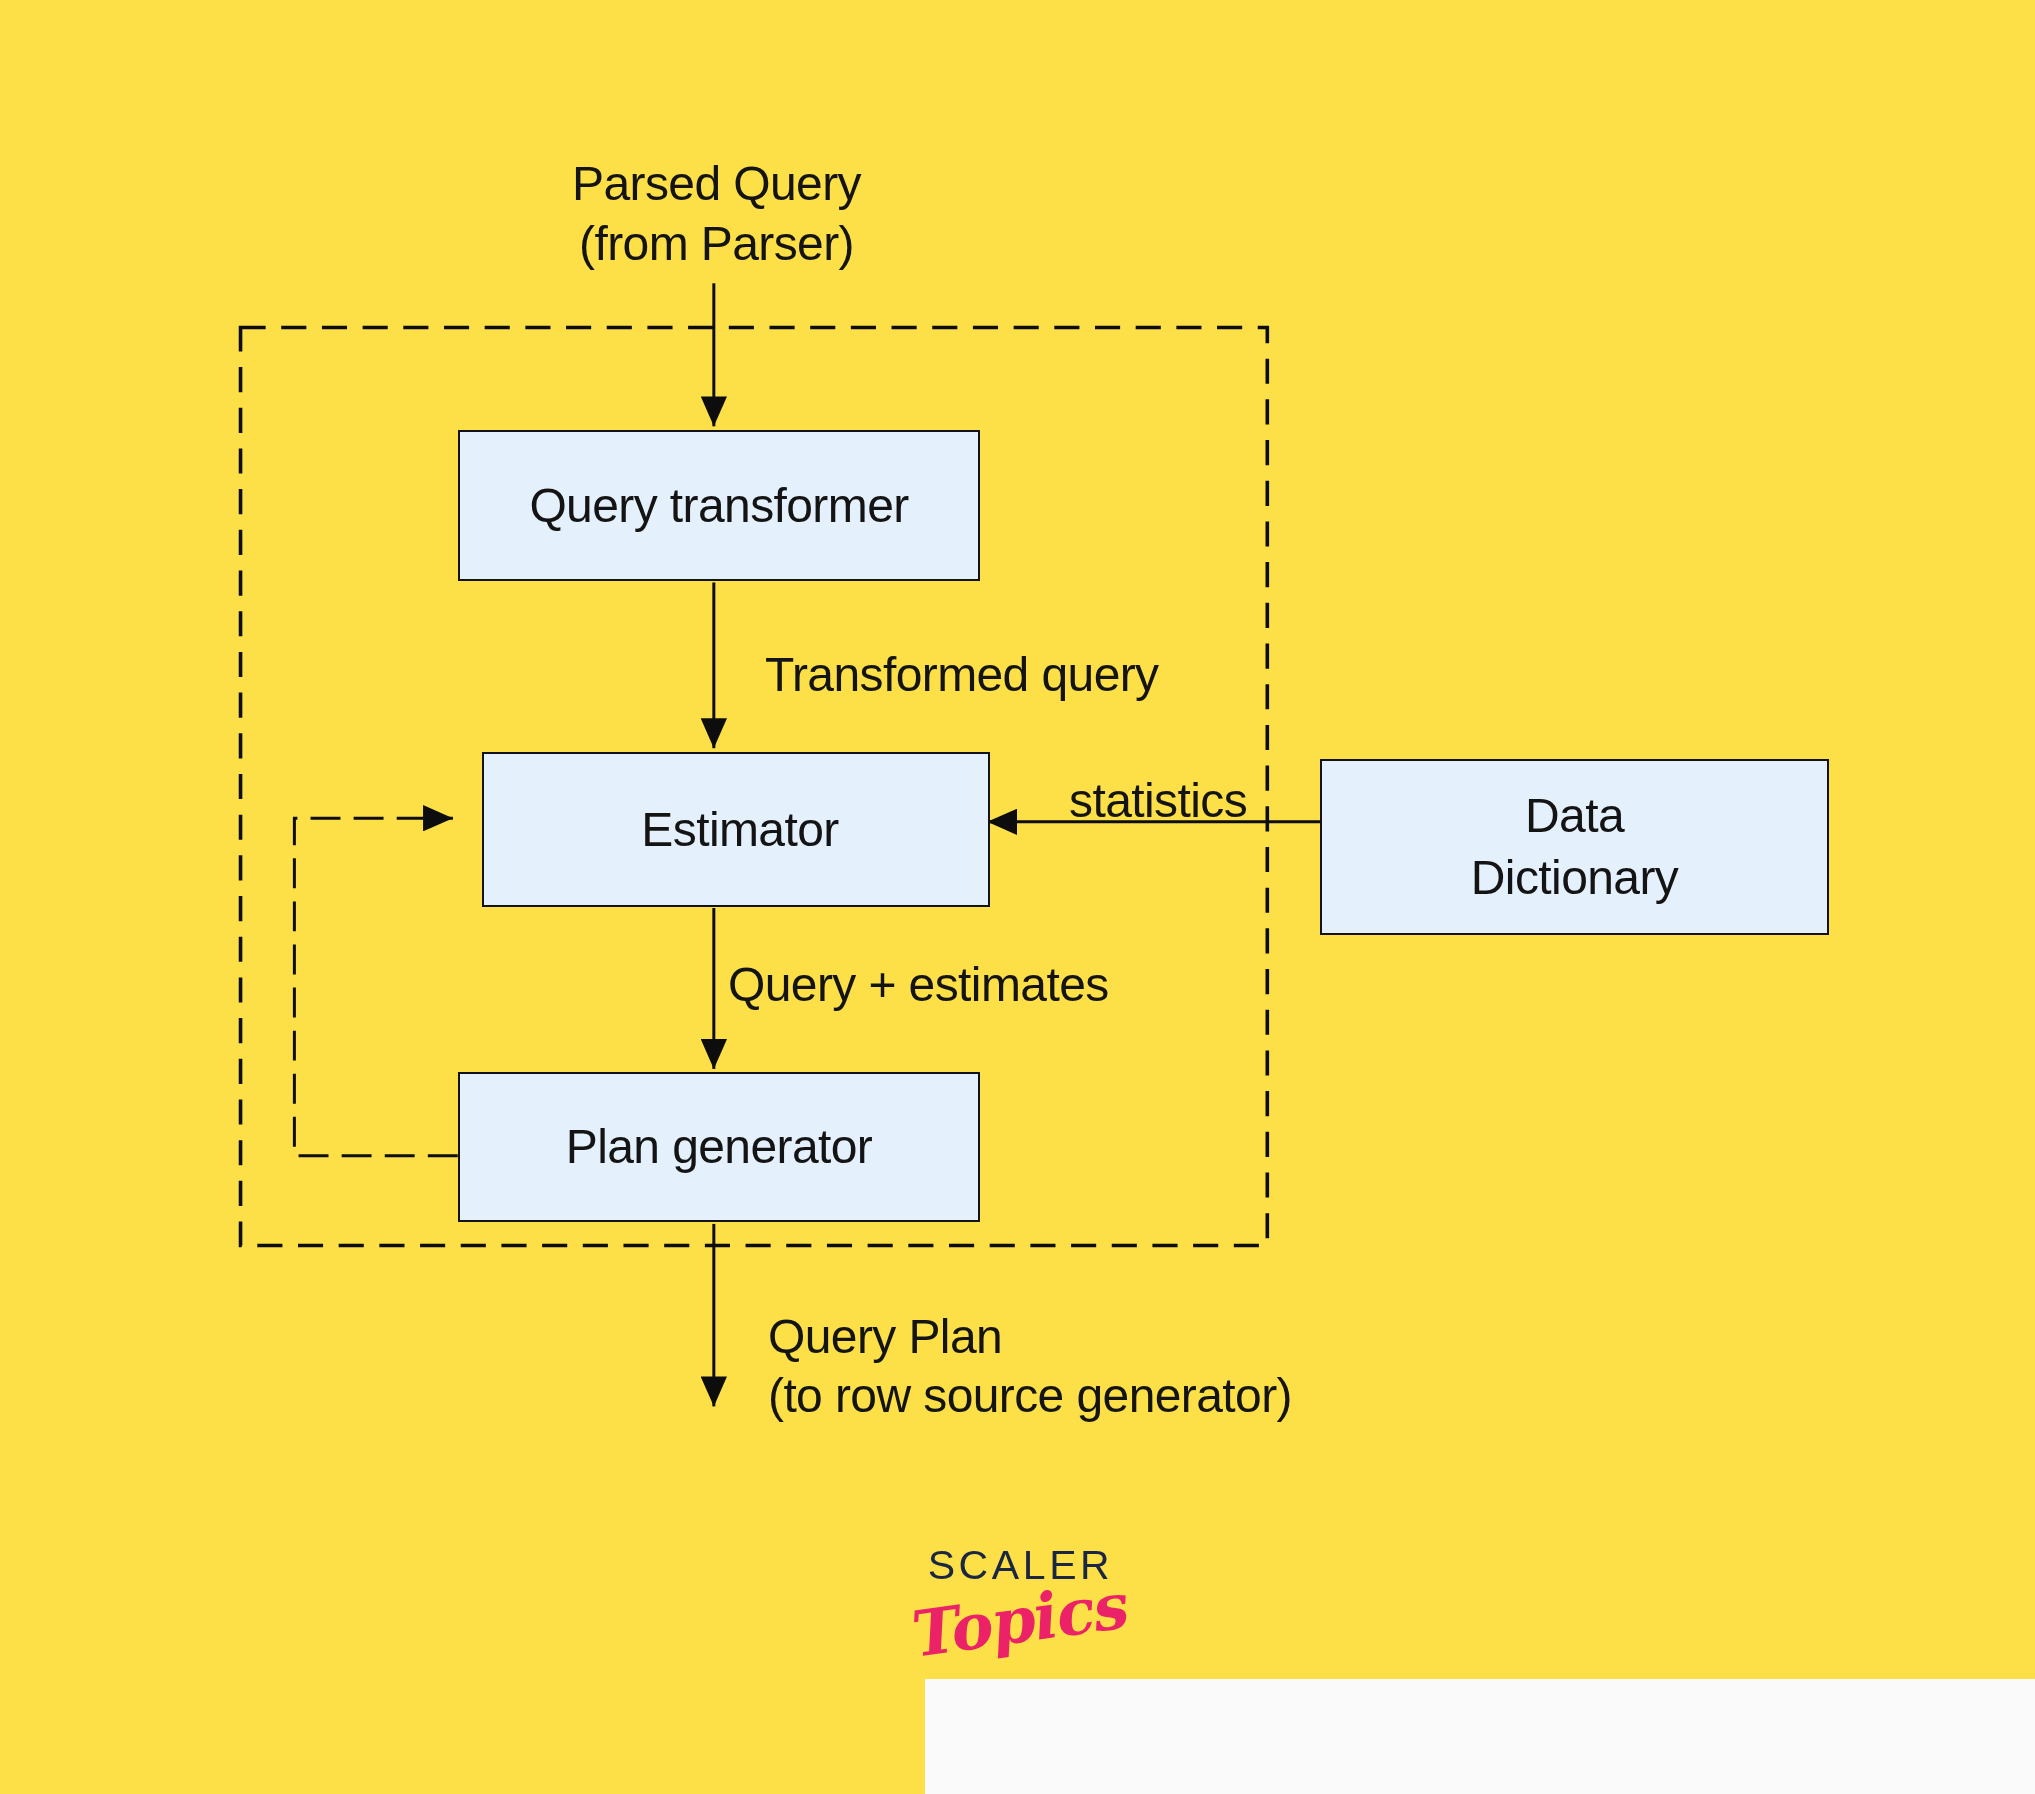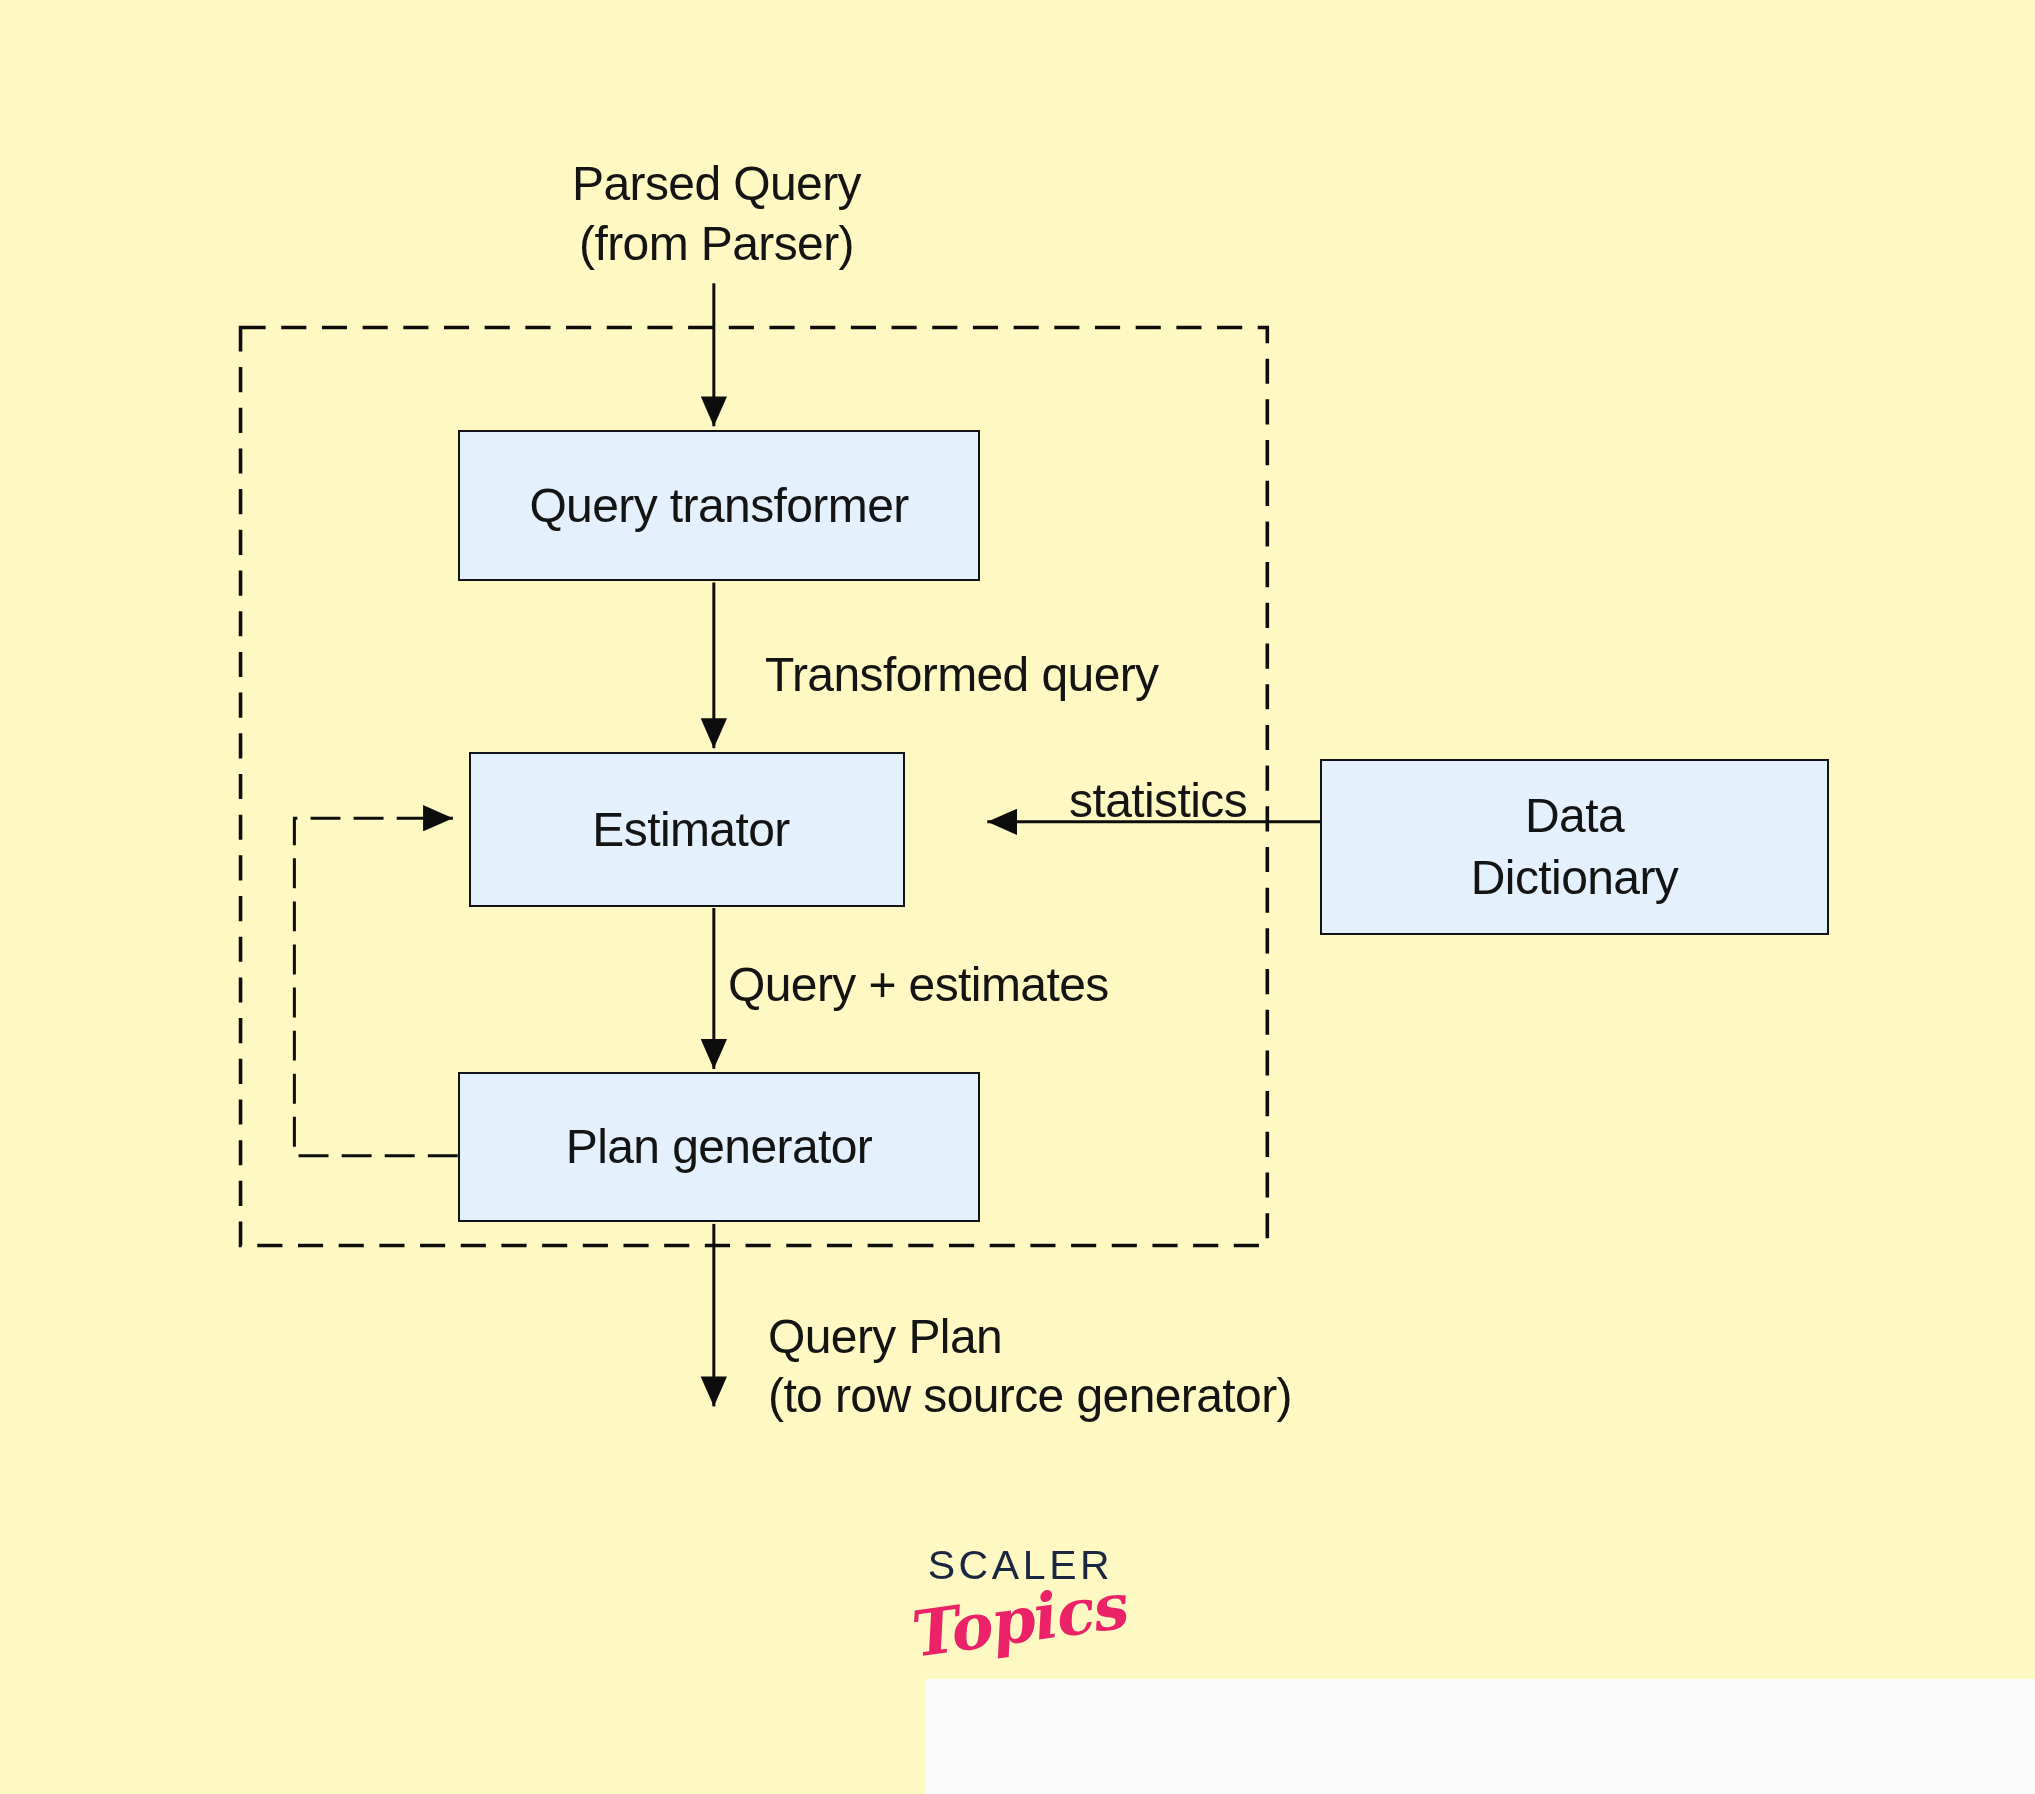--- a/index.html
+++ b/index.html
@@ -1,19 +1,19 @@
 <!DOCTYPE html>
 <html style="font-size:9.6px"><head>
 <meta charset="utf-8">
 <style>
   html,body{margin:0;padding:0;background:#ffffff;}
   #canvas{
     position:relative;
     width:2035px;height:1795px;
-    background:#fef9c3;
+    background:#fde047;
     font-family:"Liberation Sans","DejaVu Sans",sans-serif;
     color:#141414;
     overflow:hidden;
   }
   .lbl{
     position:absolute;
     font-size:48px;
     letter-spacing:-0.6px;
     line-height:60px;
     white-space:nowrap;
@@ -28,21 +28,21 @@
     align-items:center;
     justify-content:center;
     text-align:center;
     font-size:48px;
     letter-spacing:-0.6px;
     line-height:62px;
     color:#141414;
   }
   #connector-layer{position:absolute;left:0;top:0;width:2035px;height:1795px;}
   #node-query-transformer{left:458px;top:430px;width:522px;height:151px;}
-  #node-estimator{left:469px;top:752px;width:436px;height:155px;padding-left:8px;}
+  #node-estimator{left:482px;top:752px;width:508px;height:155px;padding-left:8px;}
   #node-plan-generator{left:458px;top:1072px;width:522px;height:150px;}
   #node-data-dictionary{left:1320px;top:759px;width:509px;height:176px;}
   #lbl-parsed-query{left:537px;top:154px;width:359px;text-align:center;}
   #lbl-transformed-query{left:765px;top:645px;}
   #lbl-statistics{left:1069px;top:771px;}
   #lbl-query-estimates{left:728px;top:955px;}
   #lbl-query-plan{left:768px;top:1282px;line-height:59px;margin-top:25px;}
   #footer-band{position:absolute;left:925px;top:1679px;width:1110px;height:115px;background:#fafafa;}
   #logo{position:absolute;left:871px;top:1544px;width:299px;text-align:center;}
   #logo-brand{

